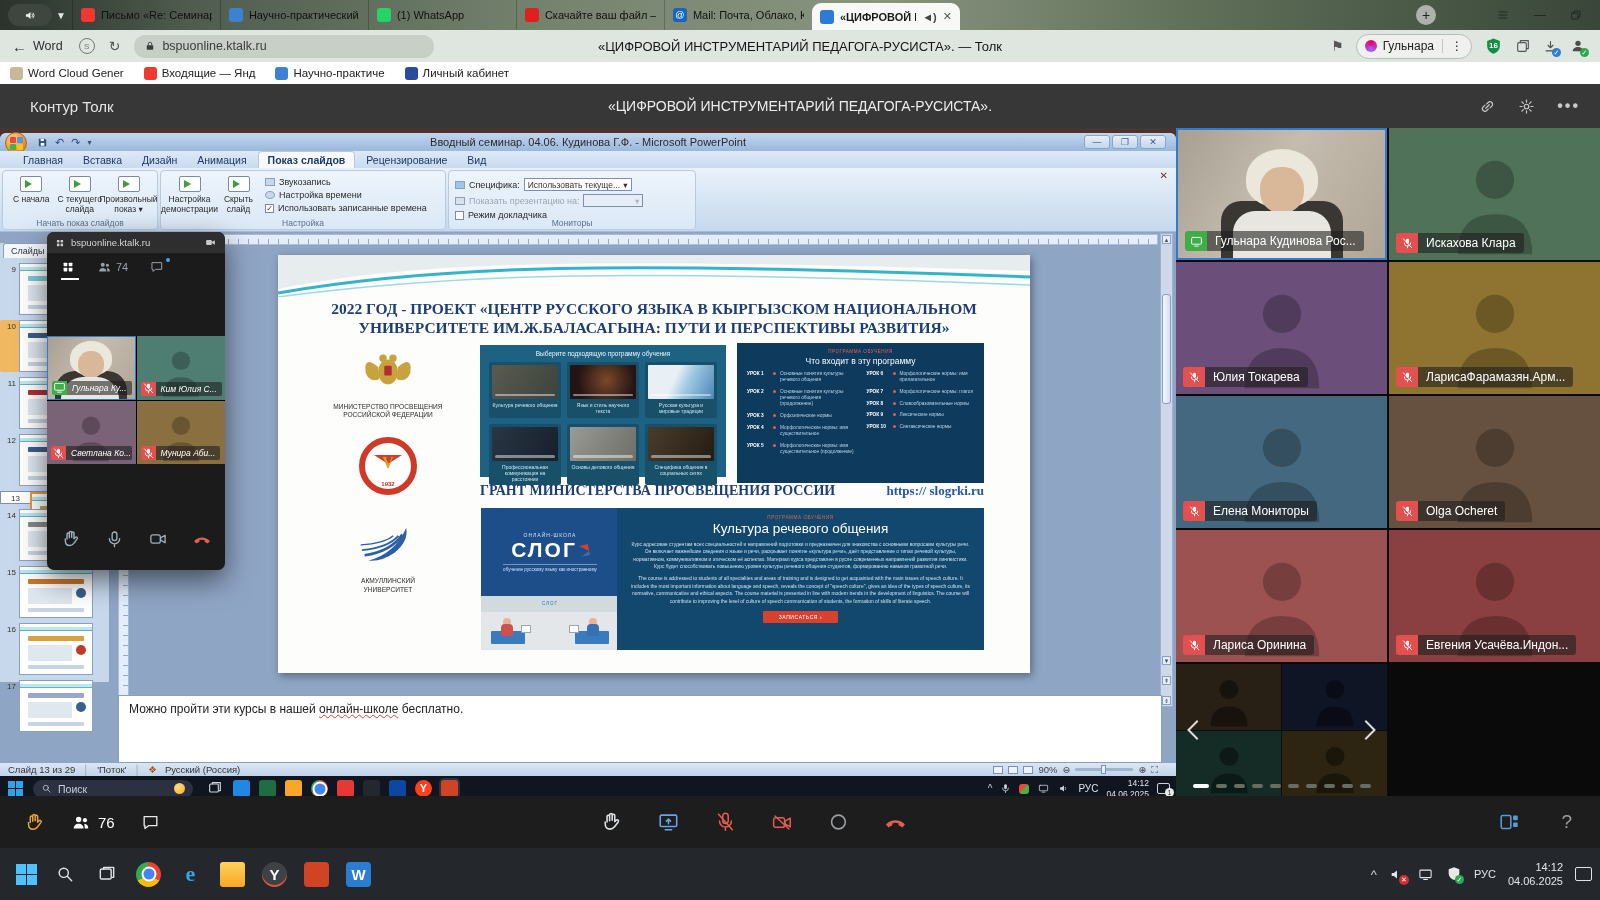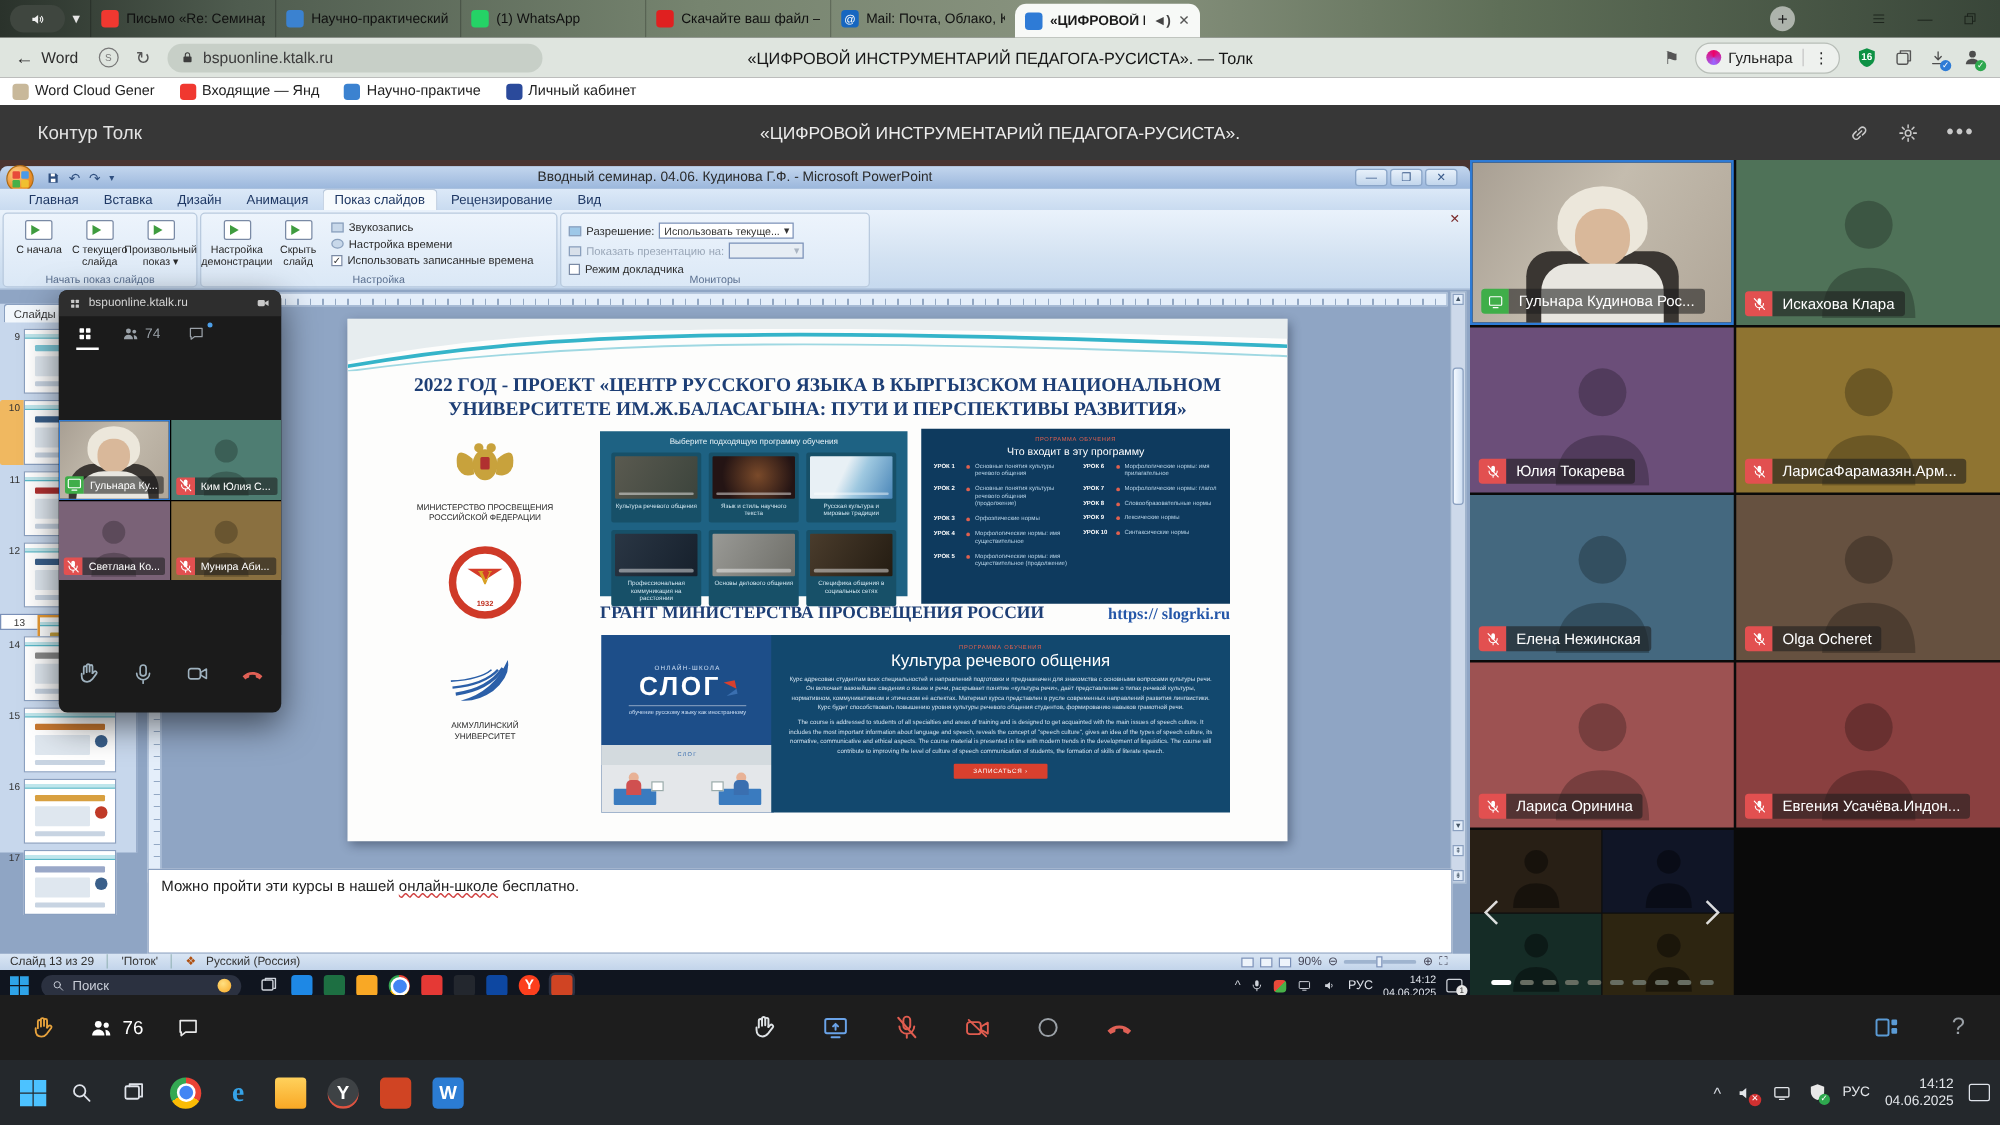--- a/index.html
+++ b/index.html
@@ -62,21 +62,21 @@
   .ppt-title{position:absolute;left:0;top:0;width:100%;height:18px;border-radius:6px 6px 0 0;
     background:linear-gradient(#c3d6ee,#9bb7dc);display:flex;align-items:center;}
   .officebtn{width:22px;height:22px;border-radius:50%;margin:2px 0 0 5px;background:radial-gradient(circle at 35% 30%,#ffd28a,#e8871e 70%);border:1px solid #b06a10;display:grid;grid-template-columns:6px 6px;grid-gap:1px;place-content:center;}
   .officebtn i{width:6px;height:6px;border-radius:1px;}
   .qat{display:flex;gap:7px;margin-left:10px;color:#2f4f7f;font-size:11px;align-items:center;}
   .ppt-title .wt{position:absolute;left:300px;width:576px;text-align:center;font-size:11px;color:#2a2a2a;}
   .ppt-wbtns{position:absolute;right:10px;top:2px;display:flex;gap:2px;}
   .ppt-wbtns b{width:26px;height:14px;border-radius:3px;background:linear-gradient(#e7f0fa,#c2d6ec);border:1px solid #8aa5c8;color:#3a5a8a;font-size:9px;line-height:13px;text-align:center;font-weight:normal;}
   .ribbon-tabs{position:absolute;left:0;top:18px;width:100%;height:17px;background:linear-gradient(#dce9f8,#c9dbf0);display:flex;align-items:flex-end;padding-left:14px;gap:2px;}
   .rtab{font-size:10.5px;color:#1f3864;padding:2px 9px;}
-  .rtab.active{background:#f6fafd;border:1px solid #b8c8dc;border-bottom:none;border-radius:4px 4px 0 0;}
+  .rtab.active{background:#f6fafd;border:1px solid #b8c8dc;border-bottom:none;border-radius:4px 4px 0 0;font-weight:bold;}
   .ribbon{position:absolute;left:0;top:35px;width:100%;height:64px;background:linear-gradient(#eaf2fb,#d3e2f2 60%,#c6d9ee);border-bottom:1px solid #a8bcd6;display:flex;}
   .rclose{position:absolute;right:8px;top:2px;color:#7a2a2a;font-size:10px;}
   .rgroup{position:relative;height:60px;margin:2px 0 0 2px;border:1px solid #b9cade;border-radius:4px;background:linear-gradient(#edf4fc,#dbe8f6);}
   .rgroup .glabel{position:absolute;bottom:1px;left:0;width:100%;text-align:center;font-size:8.5px;color:#5a6f8f;}
   .bigbtns{display:flex;padding:3px 4px 12px;height:100%;}
   .bigbtn{width:49px;display:flex;flex-direction:column;align-items:center;font-size:8.5px;color:#2a2a2a;text-align:center;line-height:1.15;padding-top:2px;}
   .bigbtn .bico{width:22px;height:16px;border:1px solid #7a8aa5;background:#fff;border-radius:2px;margin-bottom:3px;position:relative;}
   .bigbtn .bico i{position:absolute;left:4px;top:3px;width:0;height:0;border-left:7px solid #3f9c3f;border-top:4.5px solid transparent;border-bottom:4.5px solid transparent;}
   .optrows{display:flex;flex-direction:column;gap:3px;padding:6px 8px 0 2px;font-size:9px;color:#2a2a2a;}
   .optrow{display:flex;align-items:center;gap:4px;white-space:nowrap;}
@@ -221,21 +221,21 @@
   .miniurl{font-size:9.5px;color:#d4d4d4;flex:1;}
   .minitabs{height:27px;display:flex;align-items:center;gap:22px;padding:0 14px;color:#9aa1a8;flex:none;}
   .minitabs .mt{position:relative;display:flex;align-items:center;gap:4px;font-size:11px;}
   .minitabs .mt.on{color:#fff;}
   .minitabs .mt.on::after{content:"";position:absolute;left:0;bottom:-6px;width:18px;height:2px;background:#fff;}
   .minitabs .cdot{position:absolute;right:-6px;top:-2px;width:4px;height:4px;border-radius:50%;background:#4d9fe8;}
   .minibody{flex:1;background:#1b1b1b;}
   .minigrid{height:128px;display:grid;grid-template-columns:1fr 1fr;grid-template-rows:1fr 1fr;grid-gap:1px;background:#000;flex:none;}
   .minigrid .ptl .nameplate{left:4px;bottom:4px;}
   .minigrid .ptl .nbadge{width:15px;border-radius:2px 0 0 2px;}
-  .minigrid .ptl .nlabel{font-size:8.5px;padding:2px 5px;border-radius:0 2px 2px 0;}
+  .minigrid .ptl .nlabel{font-size:8.5px;padding:2px 5px;border-radius:0 2px 2px 0;font-style:italic;}
   .minigrid .ptl.video{border-width:1.5px;}
   .minigrid .vperson{width:64px;height:64px;}
   .minigrid .vhair{left:11px;width:42px;height:34px;}
   .minigrid .vface{left:19px;top:10px;width:26px;height:27px;}
   .minigrid .vbody{left:2px;top:36px;width:58px;height:28px;}
   .minigrid .vchair{left:-4px;top:30px;width:72px;height:36px;}
   .minictrls{height:62px;display:flex;align-items:center;justify-content:center;gap:24px;flex:none;color:#9fb2bf;}
   .minictrls .ph{color:#e06055;}
 
   
@@ -512,21 +512,21 @@
                 <span>Использовать записанные времена</span>
               </div>
           </div>
           <div class="glabel">Настройка</div>
         </div>
 
         <div class="rgroup" style="width:248px;">
           <div class="monrows">
             <div class="monrow">
                 <span class="tico" style="background:#9ec8e8;"></span>
-                <span>Разрешение:</span>
+                <span>Специфика:</span>
               <span class="sel">
                   <span>Использовать текуще...</span>
                   <span>▾</span>
                 </span>
               </div>
             <div class="monrow dim">
                 <span class="tico" style="background:#d8e0ea;"></span>
                 <span>Показать презентацию на:</span>
               <span class="sel dim" style="width:60px;">
                   <span></span>
@@ -981,21 +981,21 @@
           <path d="M13 110q0-40 37-40t37 40z"></path>
         </svg>
         <span class="nameplate">
           <span class="nbadge red">
             <svg class="ic" width="13" height="13" viewBox="0 0 24 24">
               <rect x="9.3" y="3" width="5.4" height="9.5" rx="2.7"></rect>
               <path class="s" d="M6 11a6 6 0 0 0 12 0M12 16.8V20"></path>
               <path class="s" d="M4.5 3.5l15 16"></path>
             </svg>
           </span>
-          <span class="nlabel">Елена Нежинская</span>
+          <span class="nlabel">Елена Мониторы</span>
         </span>
       </div>
       <div class="ptl" style="background: rgb(102, 81, 64);">
         <svg class="sil" viewBox="0 0 100 110">
           <circle cx="50" cy="36" r="19"></circle>
           <path d="M13 110q0-40 37-40t37 40z"></path>
         </svg>
         <span class="nameplate">
           <span class="nbadge red">
             <svg class="ic" width="13" height="13" viewBox="0 0 24 24">

